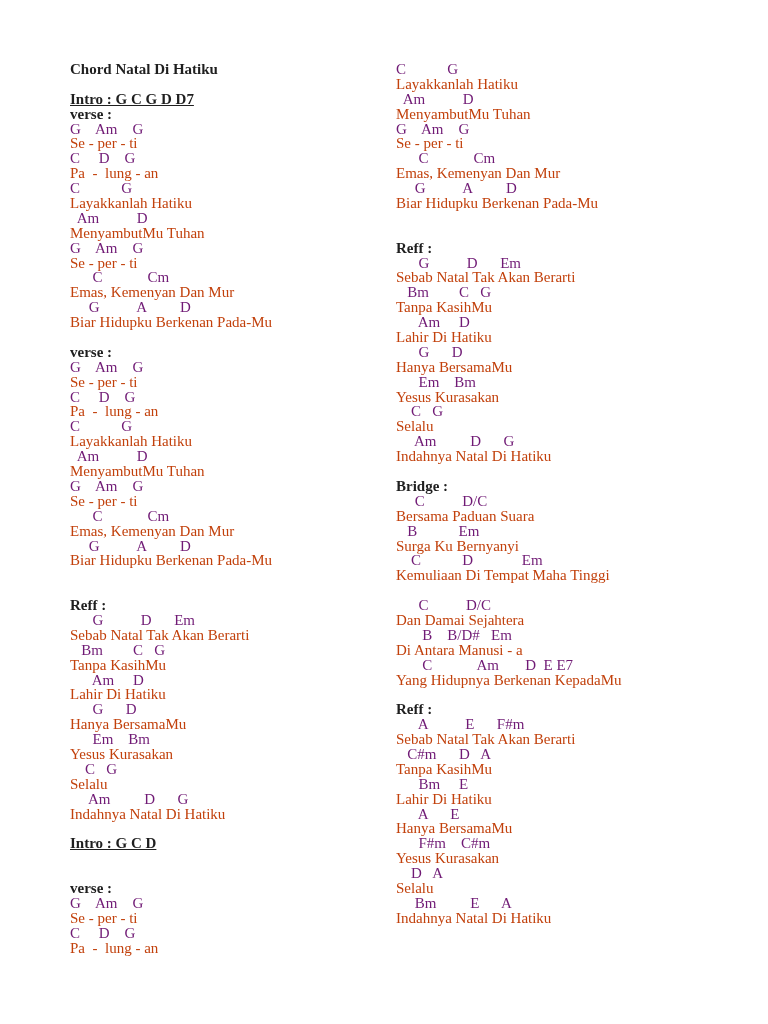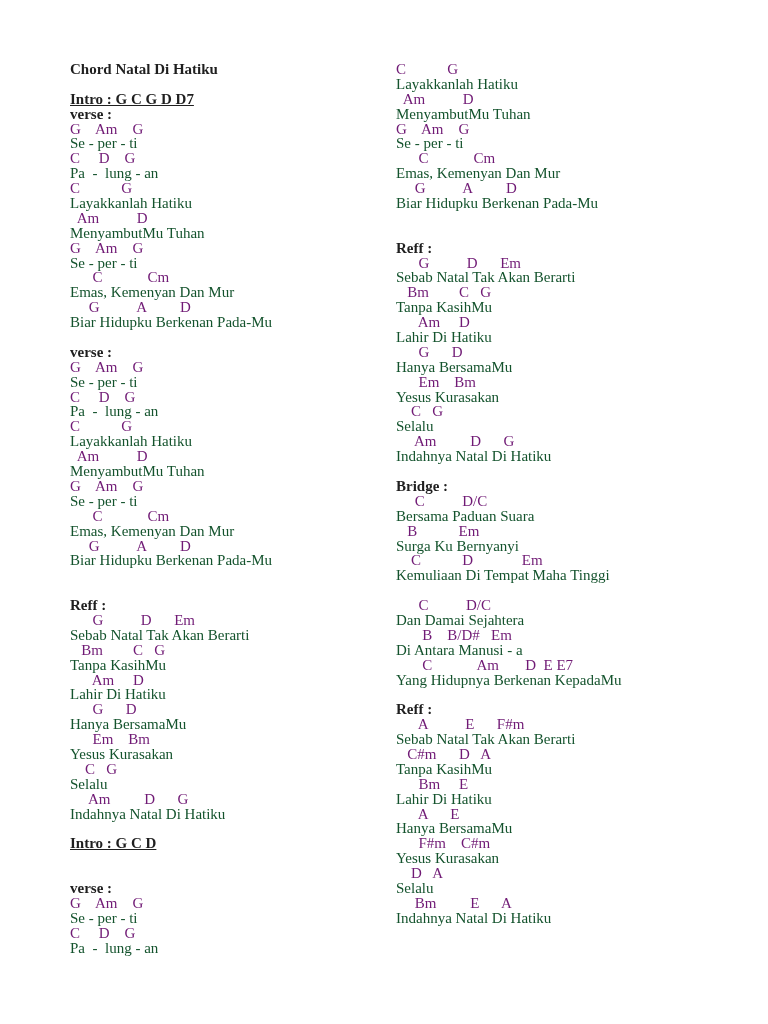--- a/index.html
+++ b/index.html
@@ -26,21 +26,21 @@
   .col-right { left: 396px; }
   .line {
     height: 14.9px;
     line-height: 14.9px;
     white-space: pre;
   }
   .t-title { font-weight: bold; }
   .t-label { font-weight: bold; }
   .t-intro { font-weight: bold; text-decoration: underline; }
   .t-chord { color: #701a75; }
-  .t-lyric { color: #14532d; }
+  .t-lyric { color: #c2410c; }
   .t-blank { }
 </style>
 </head>
 <body>
 
 <div class="page">
   <div class="col col-left"><div class="line t-title">Chord Natal Di Hatiku</div><div class="line t-blank"></div><div class="line t-intro">Intro : G C G D D7</div><div class="line t-label">verse :</div><div class="line t-chord">G    Am    G</div><div class="line t-lyric">Se - per - ti</div><div class="line t-chord">C     D    G</div><div class="line t-lyric">Pa  -  lung - an</div><div class="line t-chord">C           G</div><div class="line t-lyric">Layakkanlah Hatiku</div><div class="line t-chord">  Am          D</div><div class="line t-lyric">MenyambutMu Tuhan</div><div class="line t-chord">G    Am    G</div><div class="line t-lyric">Se - per - ti</div><div class="line t-chord">      C            Cm</div><div class="line t-lyric">Emas, Kemenyan Dan Mur</div><div class="line t-chord">     G          A         D</div><div class="line t-lyric">Biar Hidupku Berkenan Pada-Mu</div><div class="line t-blank"></div><div class="line t-label">verse :</div><div class="line t-chord">G    Am    G</div><div class="line t-lyric">Se - per - ti</div><div class="line t-chord">C     D    G</div><div class="line t-lyric">Pa  -  lung - an</div><div class="line t-chord">C           G</div><div class="line t-lyric">Layakkanlah Hatiku</div><div class="line t-chord">  Am          D</div><div class="line t-lyric">MenyambutMu Tuhan</div><div class="line t-chord">G    Am    G</div><div class="line t-lyric">Se - per - ti</div><div class="line t-chord">      C            Cm</div><div class="line t-lyric">Emas, Kemenyan Dan Mur</div><div class="line t-chord">     G          A         D</div><div class="line t-lyric">Biar Hidupku Berkenan Pada-Mu</div><div class="line t-blank"></div><div class="line t-blank"></div><div class="line t-label">Reff :</div><div class="line t-chord">      G          D      Em</div><div class="line t-lyric">Sebab Natal Tak Akan Berarti</div><div class="line t-chord">   Bm        C   G</div><div class="line t-lyric">Tanpa KasihMu</div><div class="line t-chord">      Am     D</div><div class="line t-lyric">Lahir Di Hatiku</div><div class="line t-chord">      G      D</div><div class="line t-lyric">Hanya BersamaMu</div><div class="line t-chord">      Em    Bm</div><div class="line t-lyric">Yesus Kurasakan</div><div class="line t-chord">    C   G</div><div class="line t-lyric">Selalu</div><div class="line t-chord">     Am         D      G</div><div class="line t-lyric">Indahnya Natal Di Hatiku</div><div class="line t-blank"></div><div class="line t-intro">Intro : G C D</div><div class="line t-blank"></div><div class="line t-blank"></div><div class="line t-label">verse :</div><div class="line t-chord">G    Am    G</div><div class="line t-lyric">Se - per - ti</div><div class="line t-chord">C     D    G</div><div class="line t-lyric">Pa  -  lung - an</div></div>
   <div class="col col-right"><div class="line t-chord">C           G</div><div class="line t-lyric">Layakkanlah Hatiku</div><div class="line t-chord">  Am          D</div><div class="line t-lyric">MenyambutMu Tuhan</div><div class="line t-chord">G    Am    G</div><div class="line t-lyric">Se - per - ti</div><div class="line t-chord">      C            Cm</div><div class="line t-lyric">Emas, Kemenyan Dan Mur</div><div class="line t-chord">     G          A         D</div><div class="line t-lyric">Biar Hidupku Berkenan Pada-Mu</div><div class="line t-blank"></div><div class="line t-blank"></div><div class="line t-label">Reff :</div><div class="line t-chord">      G          D      Em</div><div class="line t-lyric">Sebab Natal Tak Akan Berarti</div><div class="line t-chord">   Bm        C   G</div><div class="line t-lyric">Tanpa KasihMu</div><div class="line t-chord">      Am     D</div><div class="line t-lyric">Lahir Di Hatiku</div><div class="line t-chord">      G      D</div><div class="line t-lyric">Hanya BersamaMu</div><div class="line t-chord">      Em    Bm</div><div class="line t-lyric">Yesus Kurasakan</div><div class="line t-chord">    C   G</div><div class="line t-lyric">Selalu</div><div class="line t-chord">     Am         D      G</div><div class="line t-lyric">Indahnya Natal Di Hatiku</div><div class="line t-blank"></div><div class="line t-label">Bridge :</div><div class="line t-chord">     C          D/C</div><div class="line t-lyric">Bersama Paduan Suara</div><div class="line t-chord">   B           Em</div><div class="line t-lyric">Surga Ku Bernyanyi</div><div class="line t-chord">    C           D             Em</div><div class="line t-lyric">Kemuliaan Di Tempat Maha Tinggi</div><div class="line t-blank"></div><div class="line t-chord">      C          D/C</div><div class="line t-lyric">Dan Damai Sejahtera</div><div class="line t-chord">       B    B/D#   Em</div><div class="line t-lyric">Di Antara Manusi - a</div><div class="line t-chord">       C            Am       D  E E7</div><div class="line t-lyric">Yang Hidupnya Berkenan KepadaMu</div><div class="line t-blank"></div><div class="line t-label">Reff :</div><div class="line t-chord">      A          E      F#m</div><div class="line t-lyric">Sebab Natal Tak Akan Berarti</div><div class="line t-chord">   C#m      D   A</div><div class="line t-lyric">Tanpa KasihMu</div><div class="line t-chord">      Bm     E</div><div class="line t-lyric">Lahir Di Hatiku</div><div class="line t-chord">      A      E</div><div class="line t-lyric">Hanya BersamaMu</div><div class="line t-chord">      F#m    C#m</div><div class="line t-lyric">Yesus Kurasakan</div><div class="line t-chord">    D   A</div><div class="line t-lyric">Selalu</div><div class="line t-chord">     Bm         E      A</div><div class="line t-lyric">Indahnya Natal Di Hatiku</div></div>
 </div>
 

